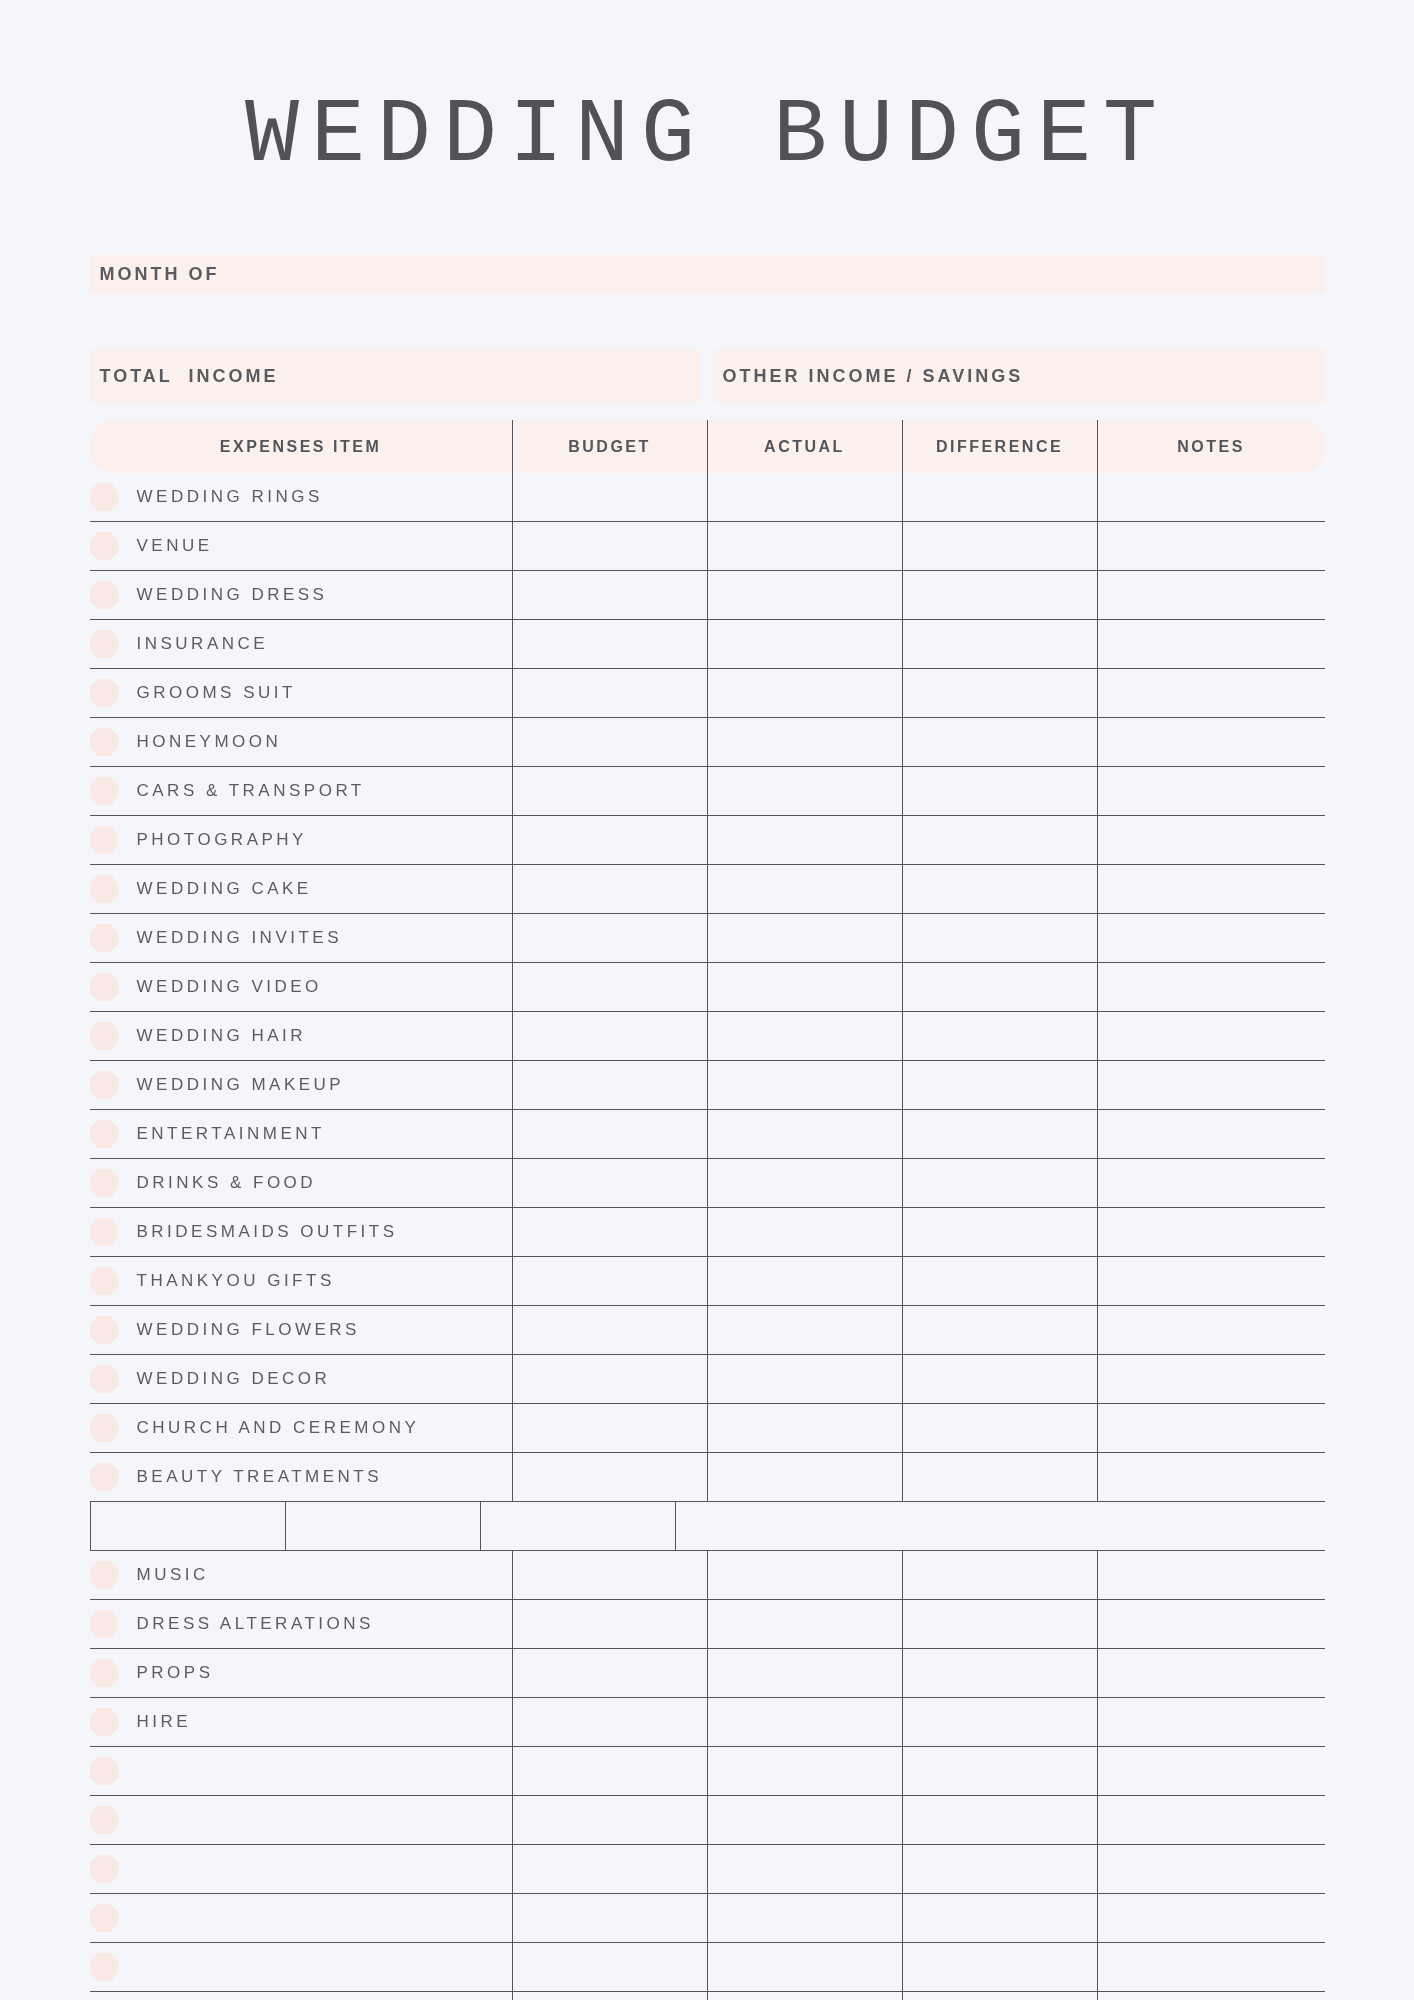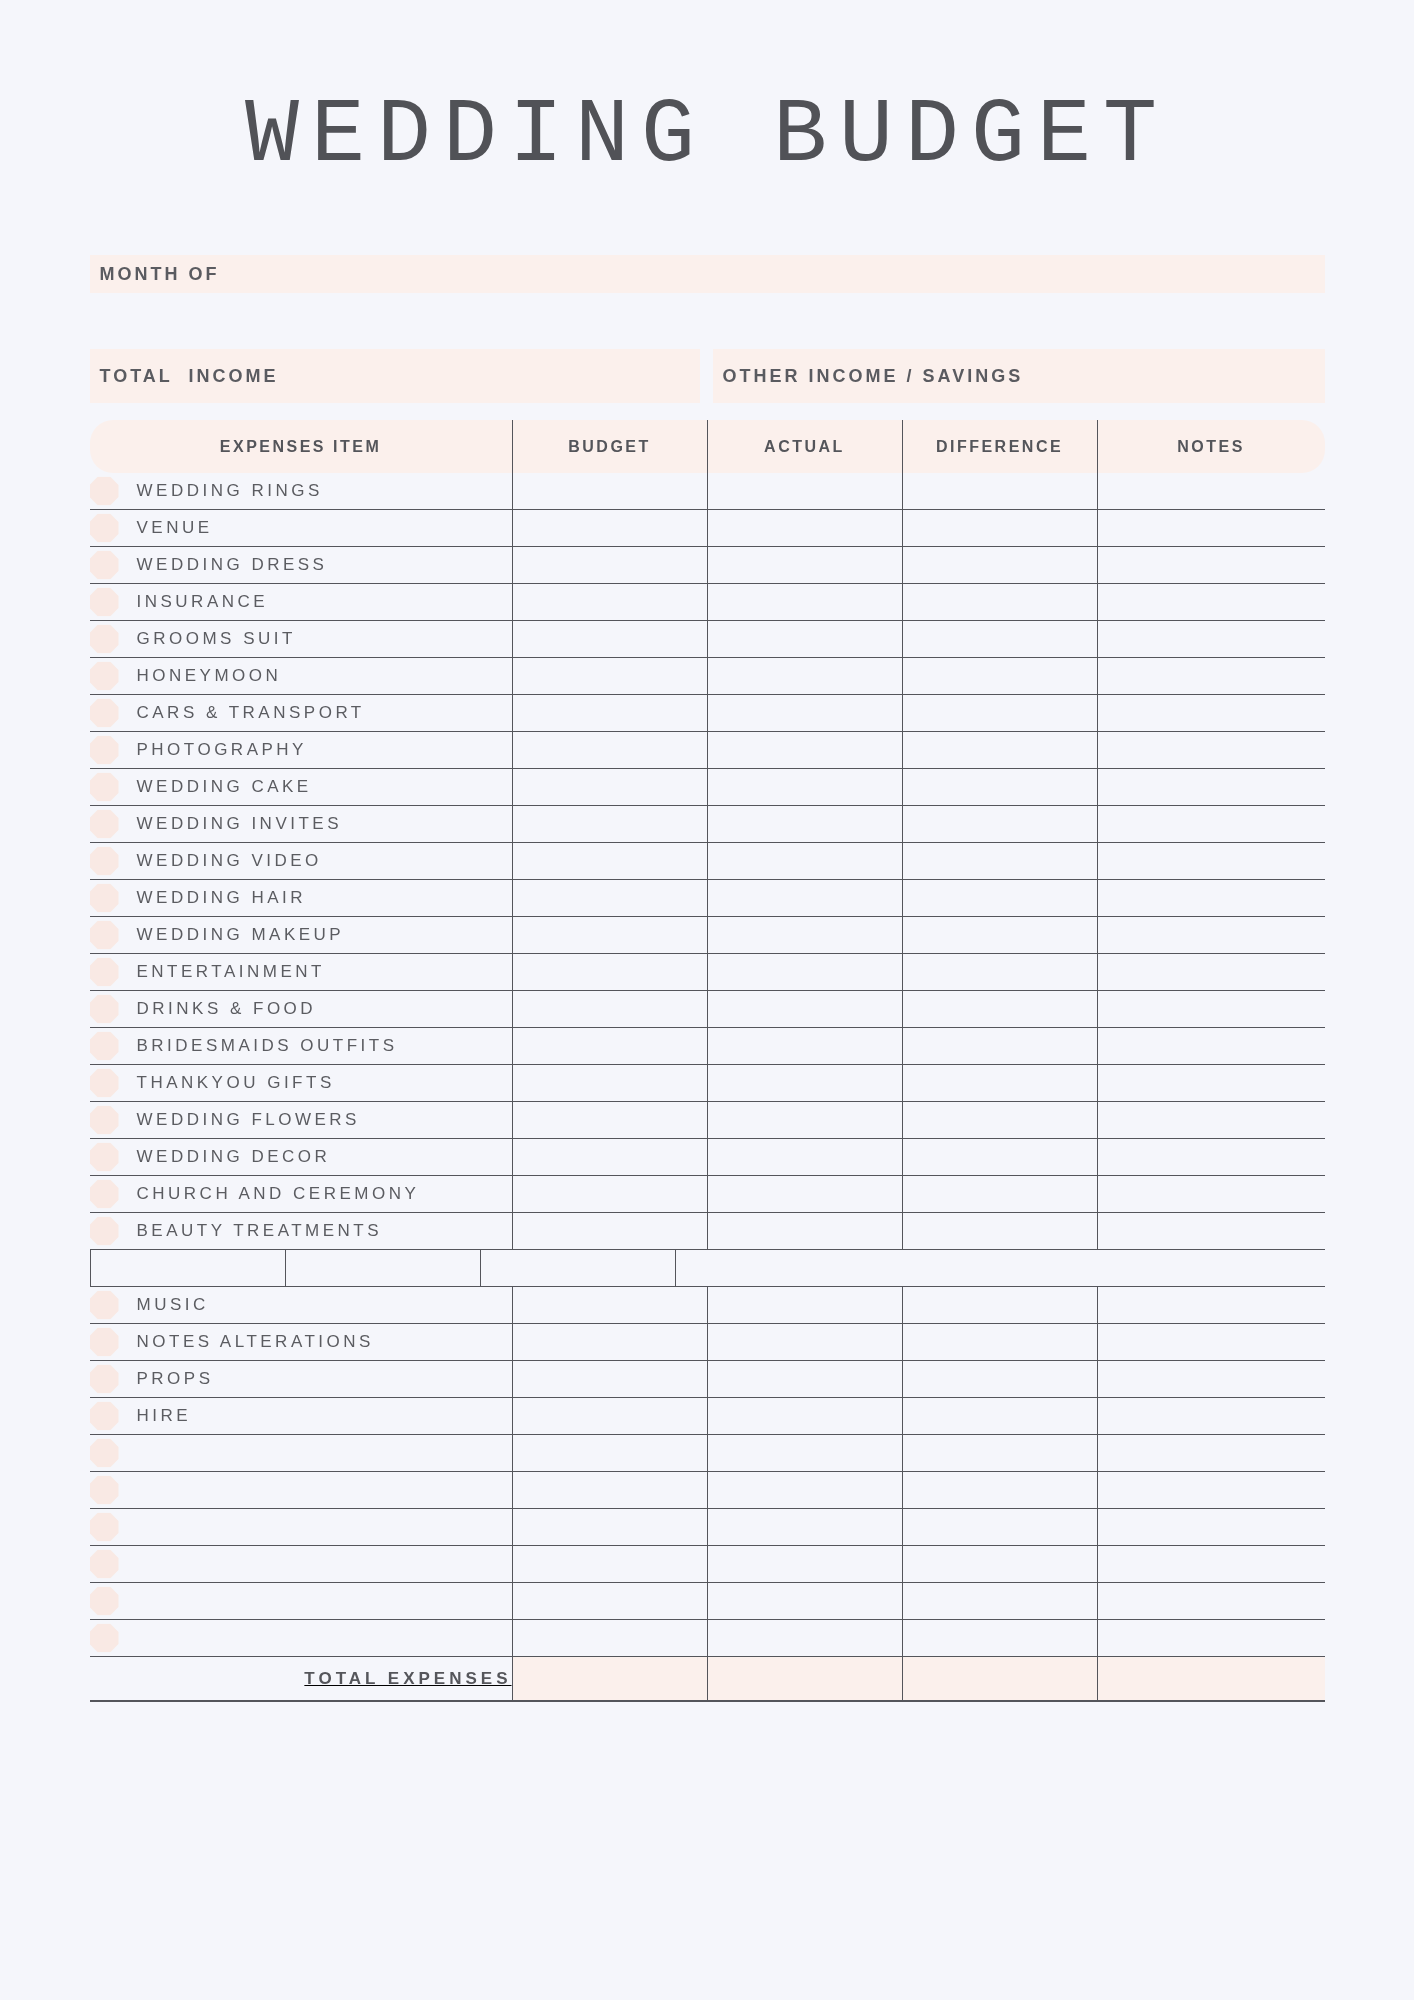--- a/index.html
+++ b/index.html
@@ -49,21 +49,21 @@
   
   .table { margin-top: 17px; }
   .header-row {
     display: flex;
     height: 53px;
     background: #fbf0ec;
     border-radius: 23px;
   }
   .row, .total-row { display: flex; }
   .row {
-    height: 37px;
+    height: 49px;
     border-bottom: 1.5px solid #54555b;
   }
   .total-row {
     height: 45px;
     border-bottom: 2px solid #54555b;
   }
   .cell { height: 100%; }
   .c1 { width: 422px; position: relative; display: flex; align-items: center; padding-left: 47px; }
   .c2, .c3, .c4 { width: 195px; border-left: 1.5px solid #54555b; }
   .c5 { width: 228px; border-left: 1.5px solid #54555b; }
@@ -365,21 +365,21 @@
       <span class="row-label">MUSIC</span>
     </div>
     <div class="cell c2"></div>
     <div class="cell c3"></div>
     <div class="cell c4"></div>
     <div class="cell c5"></div>
   </div>
         <div class="row">
     <div class="cell c1">
       <span class="dot"></span>
-      <span class="row-label">NOTES ALTERATIONS</span>
+      <span class="row-label">DRESS ALTERATIONS</span>
     </div>
     <div class="cell c2"></div>
     <div class="cell c3"></div>
     <div class="cell c4"></div>
     <div class="cell c5"></div>
   </div>
         <div class="row">
     <div class="cell c1">
       <span class="dot"></span>
       <span class="row-label">PROPS</span>

